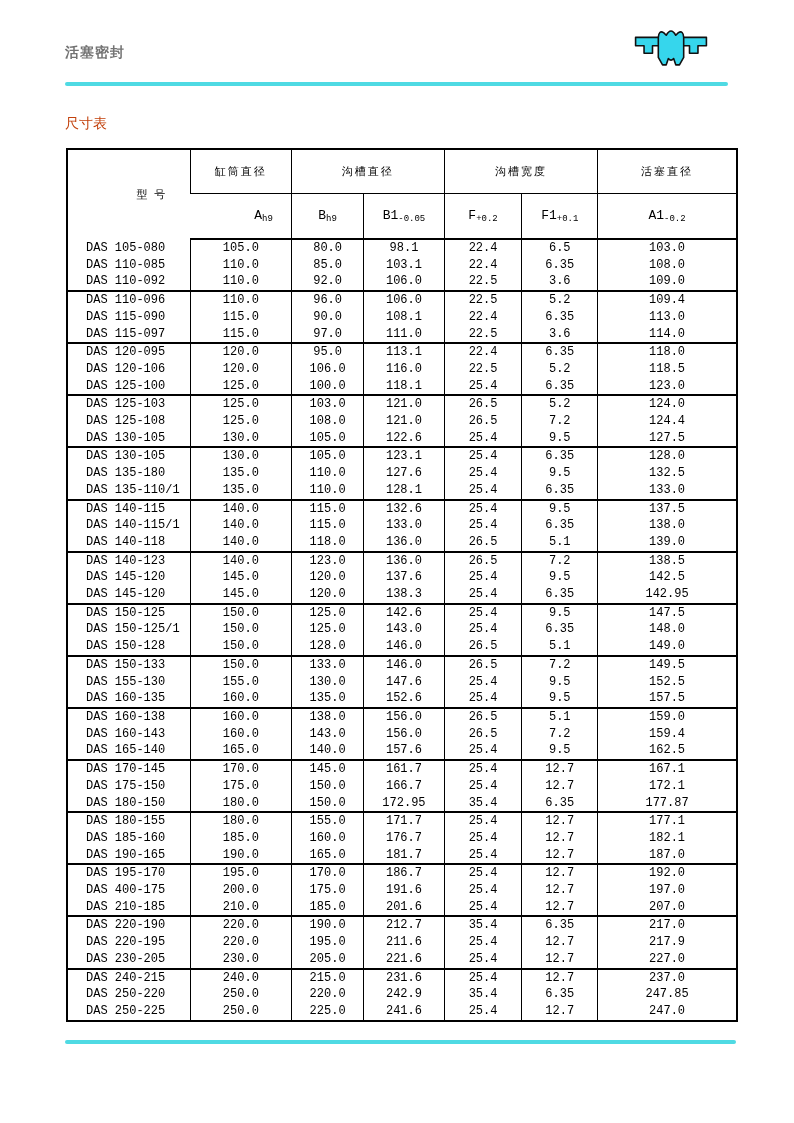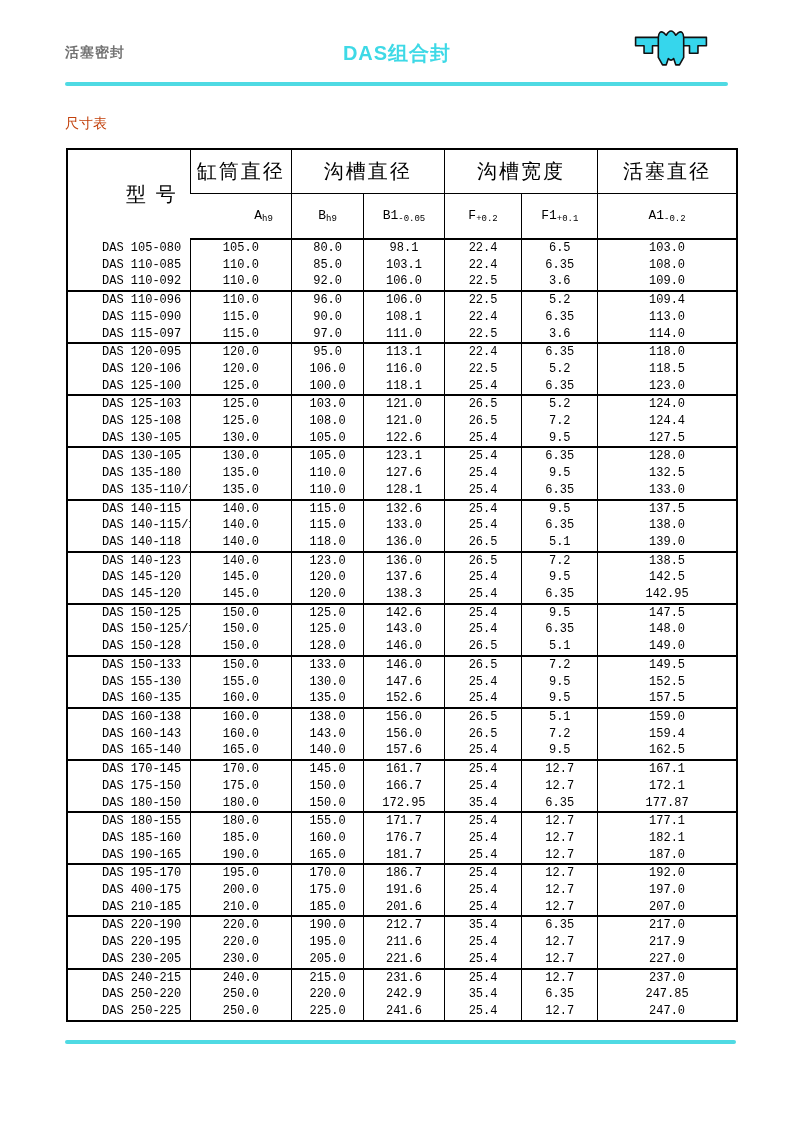--- a/index.html
+++ b/index.html
@@ -61,42 +61,41 @@
   table.dim th, table.dim td {
     border-left: 1px solid #000;
     text-align: center;
     font-weight: normal;
     white-space: nowrap;
     overflow: hidden;
   }
   table.dim th:first-child, table.dim td:first-child { border-left: none; padding-left: 46px; }
 
   tr.h1 th {
-    height: 44px; font-size: 20px;
-    font-family: Liberation Sans, sans-serif;
+    height: 44px; font-size: 11px;
+    font-family: Liberation Serif, serif;
     letter-spacing: 2px;
   }
   tr.h1 th.rowspan2 { border-bottom: none; }
   tr.h1 th { border-bottom: 1px solid #000; }
   tr.h2 th { height: 46px; font-size: 13px; border-bottom: 2px solid #000; }
   tr.h2 .tol { font-size: 9px; position: relative; top: 2px; letter-spacing: 0; }
 
   table.dim tbody td {
     height: 16.7px; line-height: 16.7px; font-size: 12px;
   }
-  table.dim tbody td.model { text-align: left; padding-left: 34px; }
+  table.dim tbody td.model { text-align: left; padding-left: 18px; }
   table.dim tbody tr.group-start td { border-top: 2px solid #000; }
   table.dim tbody tr:first-child td { border-top: none; }
 </style>
 </head>
 <body>
 
 <div class="page-header">
   <div class="category-label">活塞密封</div>
-  <div class="page-title">DAS组合封</div>
   <svg class="logo" viewBox="0 0 140 92" xmlns="http://www.w3.org/2000/svg">
     <g fill="#36d6ec" stroke="#111" stroke-width="3" stroke-linejoin="round">
 
       <path d="M3 24 L53 24 L53 40 L35 40 L35 54 L19 54 L19 40 L3 40 Z"></path>
 
       <path d="M137 24 L87 24 L87 40 L105 40 L105 54 L121 54 L121 40 L137 40 Z"></path>
 
       <path d="M46 24
                Q47 10 56 15 L61 20
                Q70 4 79 20 L84 15

